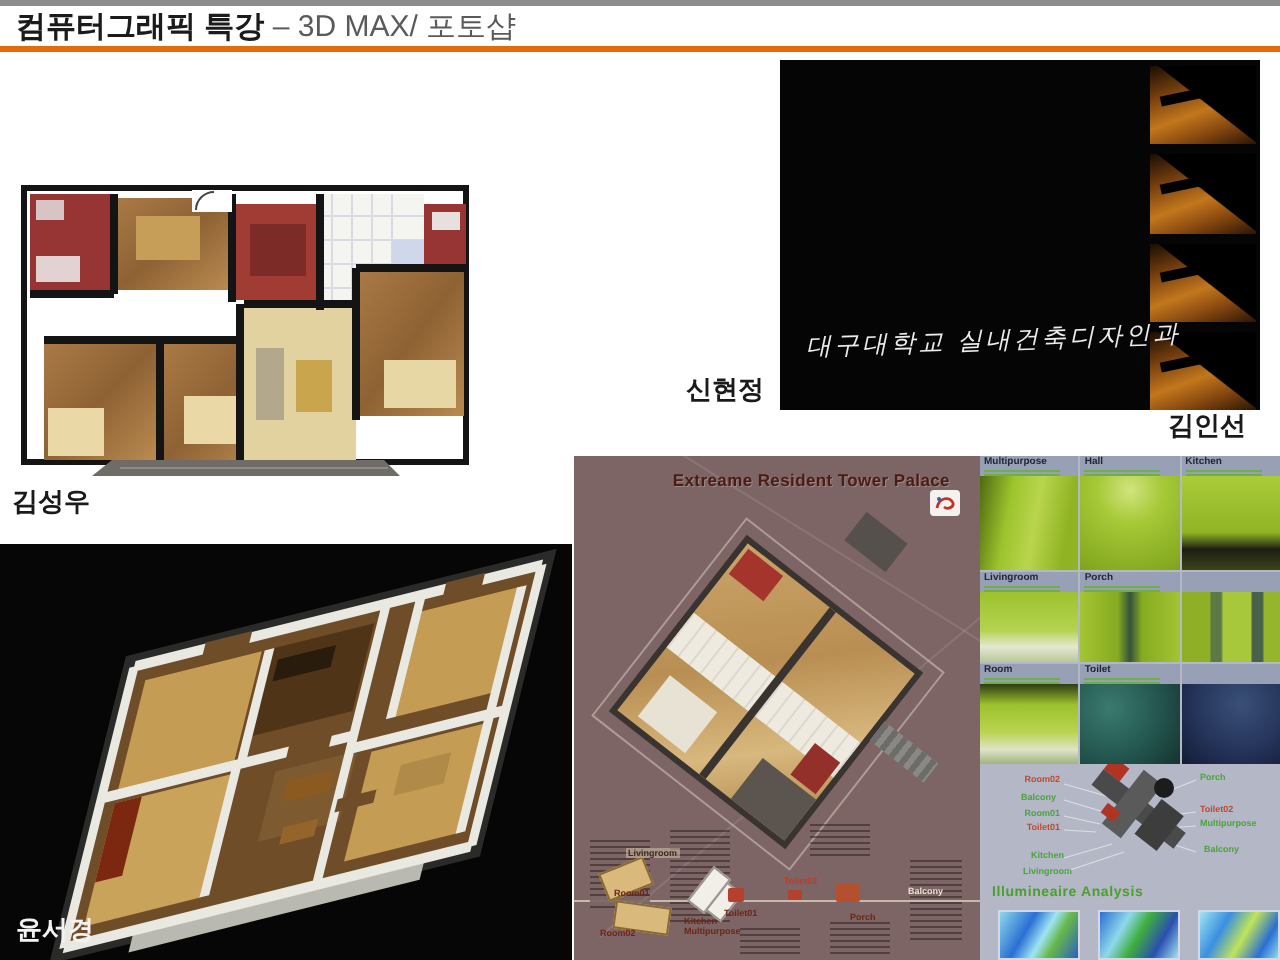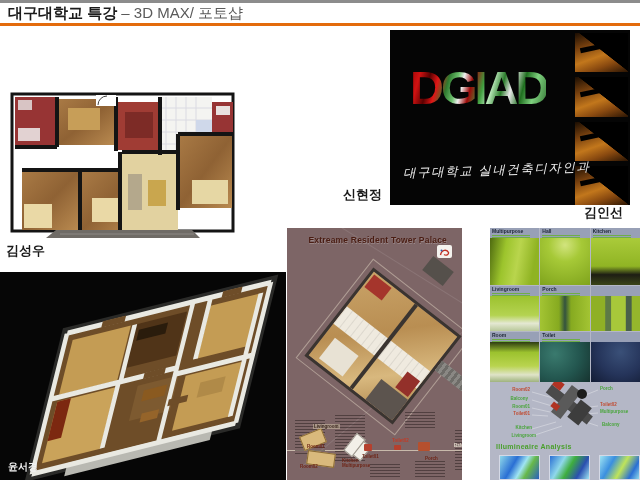--- a/index.html
+++ b/index.html
@@ -13,21 +13,21 @@
   .hdr-title .b{font-weight:700;color:#1b1b1b;}
   .hdr-title .r{font-weight:400;color:#5a5a5a;}
   .orange-rule{left:0;top:23px;width:640px;height:3px;background:#e36b0c;}
   .subtitle{left:14px;top:38px;font-size:13px;font-weight:700;color:#141414;}
 
   
   .name{font-size:13px;font-weight:700;color:#1a1a1a;}
   .name-kimsungwoo{left:6px;top:242px;}
   .name-shinhyunjung{left:343px;top:186px;}
   .name-kiminsun{left:584px;top:204px;}
-  .name-yoonseokyung{left:8px;bottom:6px;color:#f2f2f2;position:absolute;font-size:10px;font-weight:700;text-align:right;}
+  .name-yoonseokyung{left:8px;bottom:6px;color:#f2f2f2;position:absolute;font-size:13px;font-weight:700;text-align:right;}
 
   
   .fp2d{left:10px;top:88px;width:226px;height:150px;}
 
   
   .dgiad{left:390px;top:30px;width:240px;height:175px;background:#050505;overflow:hidden;}
   .dgiad-word{position:absolute;left:20px;top:30px;font-size:47px;font-weight:800;letter-spacing:-3px;
       font-family:"Liberation Sans",sans-serif;
       background:linear-gradient(105deg,#8f0000 0%,#d01212 9%,#5a0000 16%,#e01616 22%,#2f7a2f 29%,
                  #6cc06c 35%,#f0f0f0 39%,#9c0808 45%,#3f9f3f 53%,#bae8ba 59%,#2a7a2a 66%,
@@ -38,21 +38,21 @@
       transform:rotate(-2deg);white-space:nowrap;}
   .filmstrip{position:absolute;right:2px;top:0;width:53px;height:175px;display:flex;flex-direction:column;gap:5px;padding-top:3px;box-sizing:border-box;}
   .frame{flex:1;background:linear-gradient(160deg,#1a0d02 0%,#7a420f 30%,#c2771c 55%,#8a4a10 75%,#2a1504 100%);position:relative;}
   .frame::after{content:"";position:absolute;inset:0;background:linear-gradient(38deg,transparent 52%,#000 53%);}
   .frame::before{content:"";position:absolute;left:10%;top:30%;width:60%;height:12%;background:#000;transform:rotate(-12deg);}
 
   
   .iso3d{left:0;top:272px;width:286px;height:208px;background:#050505;overflow:hidden;}
 
   
-  .poster{left:287px;top:228px;width:175px;height:252px;background:#7d6566;overflow:hidden;font-family:"Liberation Sans",sans-serif;}
+  .poster{left:287px;top:228px;width:203px;height:252px;background:#7d6566;overflow:hidden;font-family:"Liberation Sans",sans-serif;}
   .poster .guide1{position:absolute;left:-20px;top:40px;width:280px;height:1px;background:rgba(255,255,255,.10);transform:rotate(32deg);}
   .poster .guide2{position:absolute;left:-20px;top:150px;width:280px;height:1px;background:rgba(255,255,255,.10);transform:rotate(-40deg);}
   .poster-title{position:absolute;right:15px;top:7px;font-size:8.5px;font-weight:700;color:#4a1d13;
       text-shadow:0.5px 0.5px 0 rgba(255,255,255,.22);letter-spacing:.2px;}
   .poster-logo{position:absolute;right:10px;top:17px;width:15px;height:13px;background:#f4f2ee;border-radius:2px;}
   .plan-outline{position:absolute;left:34px;top:56px;width:124px;height:124px;border:1px solid rgba(235,225,205,.45);transform:rotate(38deg);}
   .plan{position:absolute;left:40px;top:62px;width:112px;height:112px;transform:rotate(38deg);
       background:linear-gradient(135deg,#c9a368 0%,#b98e52 40%,#d8b87e 70%,#a87f46 100%);
       border:3px solid #3a3430;box-sizing:border-box;overflow:hidden;}
   .plan .strip{position:absolute;left:0;top:44px;width:100%;height:22px;background:#efeadf;
@@ -104,21 +104,21 @@
   .t2{background:linear-gradient(120deg,#2a6fd4 0%,#8fd8ea 30%,#3fae3f 50%,#2a4fb0 75%,#9fe4f2 100%);}
   .t3{background:linear-gradient(120deg,#9fe4f2 0%,#3a8fe0 30%,#bfe45a 55%,#2a6fd4 80%,#8fd8ea 100%);}
 </style>
 </head>
 <body>
 
 <div class="slide">
 
   <div class="abs top-strip"></div>
   <div class="abs hdr-title">
-    <span class="b">대구대학교 특강</span>
+    <span class="b">컴퓨터그래픽 특강</span>
     <span class="r">– 3D MAX/ 포토샵</span>
   </div>
   <div class="abs orange-rule"></div>
 
   <div class="abs fp2d">
     <svg width="226" height="150" viewBox="0 0 226 150">
       <defs>
         <linearGradient id="wood" x1="0" y1="0" x2="1" y2="1">
           <stop offset="0" stop-color="#a97a45"></stop>
             <stop offset=".5" stop-color="#8f6234"></stop>
@@ -165,21 +165,20 @@
   </div>
   <div class="abs name name-kimsungwoo">김성우</div>
 
   <div class="abs dgiad">
     <div class="filmstrip">
       <div class="frame"></div>
       <div class="frame"></div>
       <div class="frame"></div>
       <div class="frame"></div>
     </div>
-    <div class="dgiad-word">DGIAD</div>
     <div class="dgiad-caption">대구대학교 실내건축디자인과</div>
   </div>
   <div class="abs name name-shinhyunjung">신현정</div>
   <div class="abs name name-kiminsun">김인선</div>
 
   <div class="abs iso3d">
     <svg width="286" height="208" viewBox="0 0 286 208">
       <rect width="286" height="208" fill="#060606"></rect>
       <g transform="translate(152,104) rotate(-14) skewX(-28) translate(-105,-62)">
         <rect x="-6" y="-6" width="222" height="140" fill="#2a2a28"></rect>

